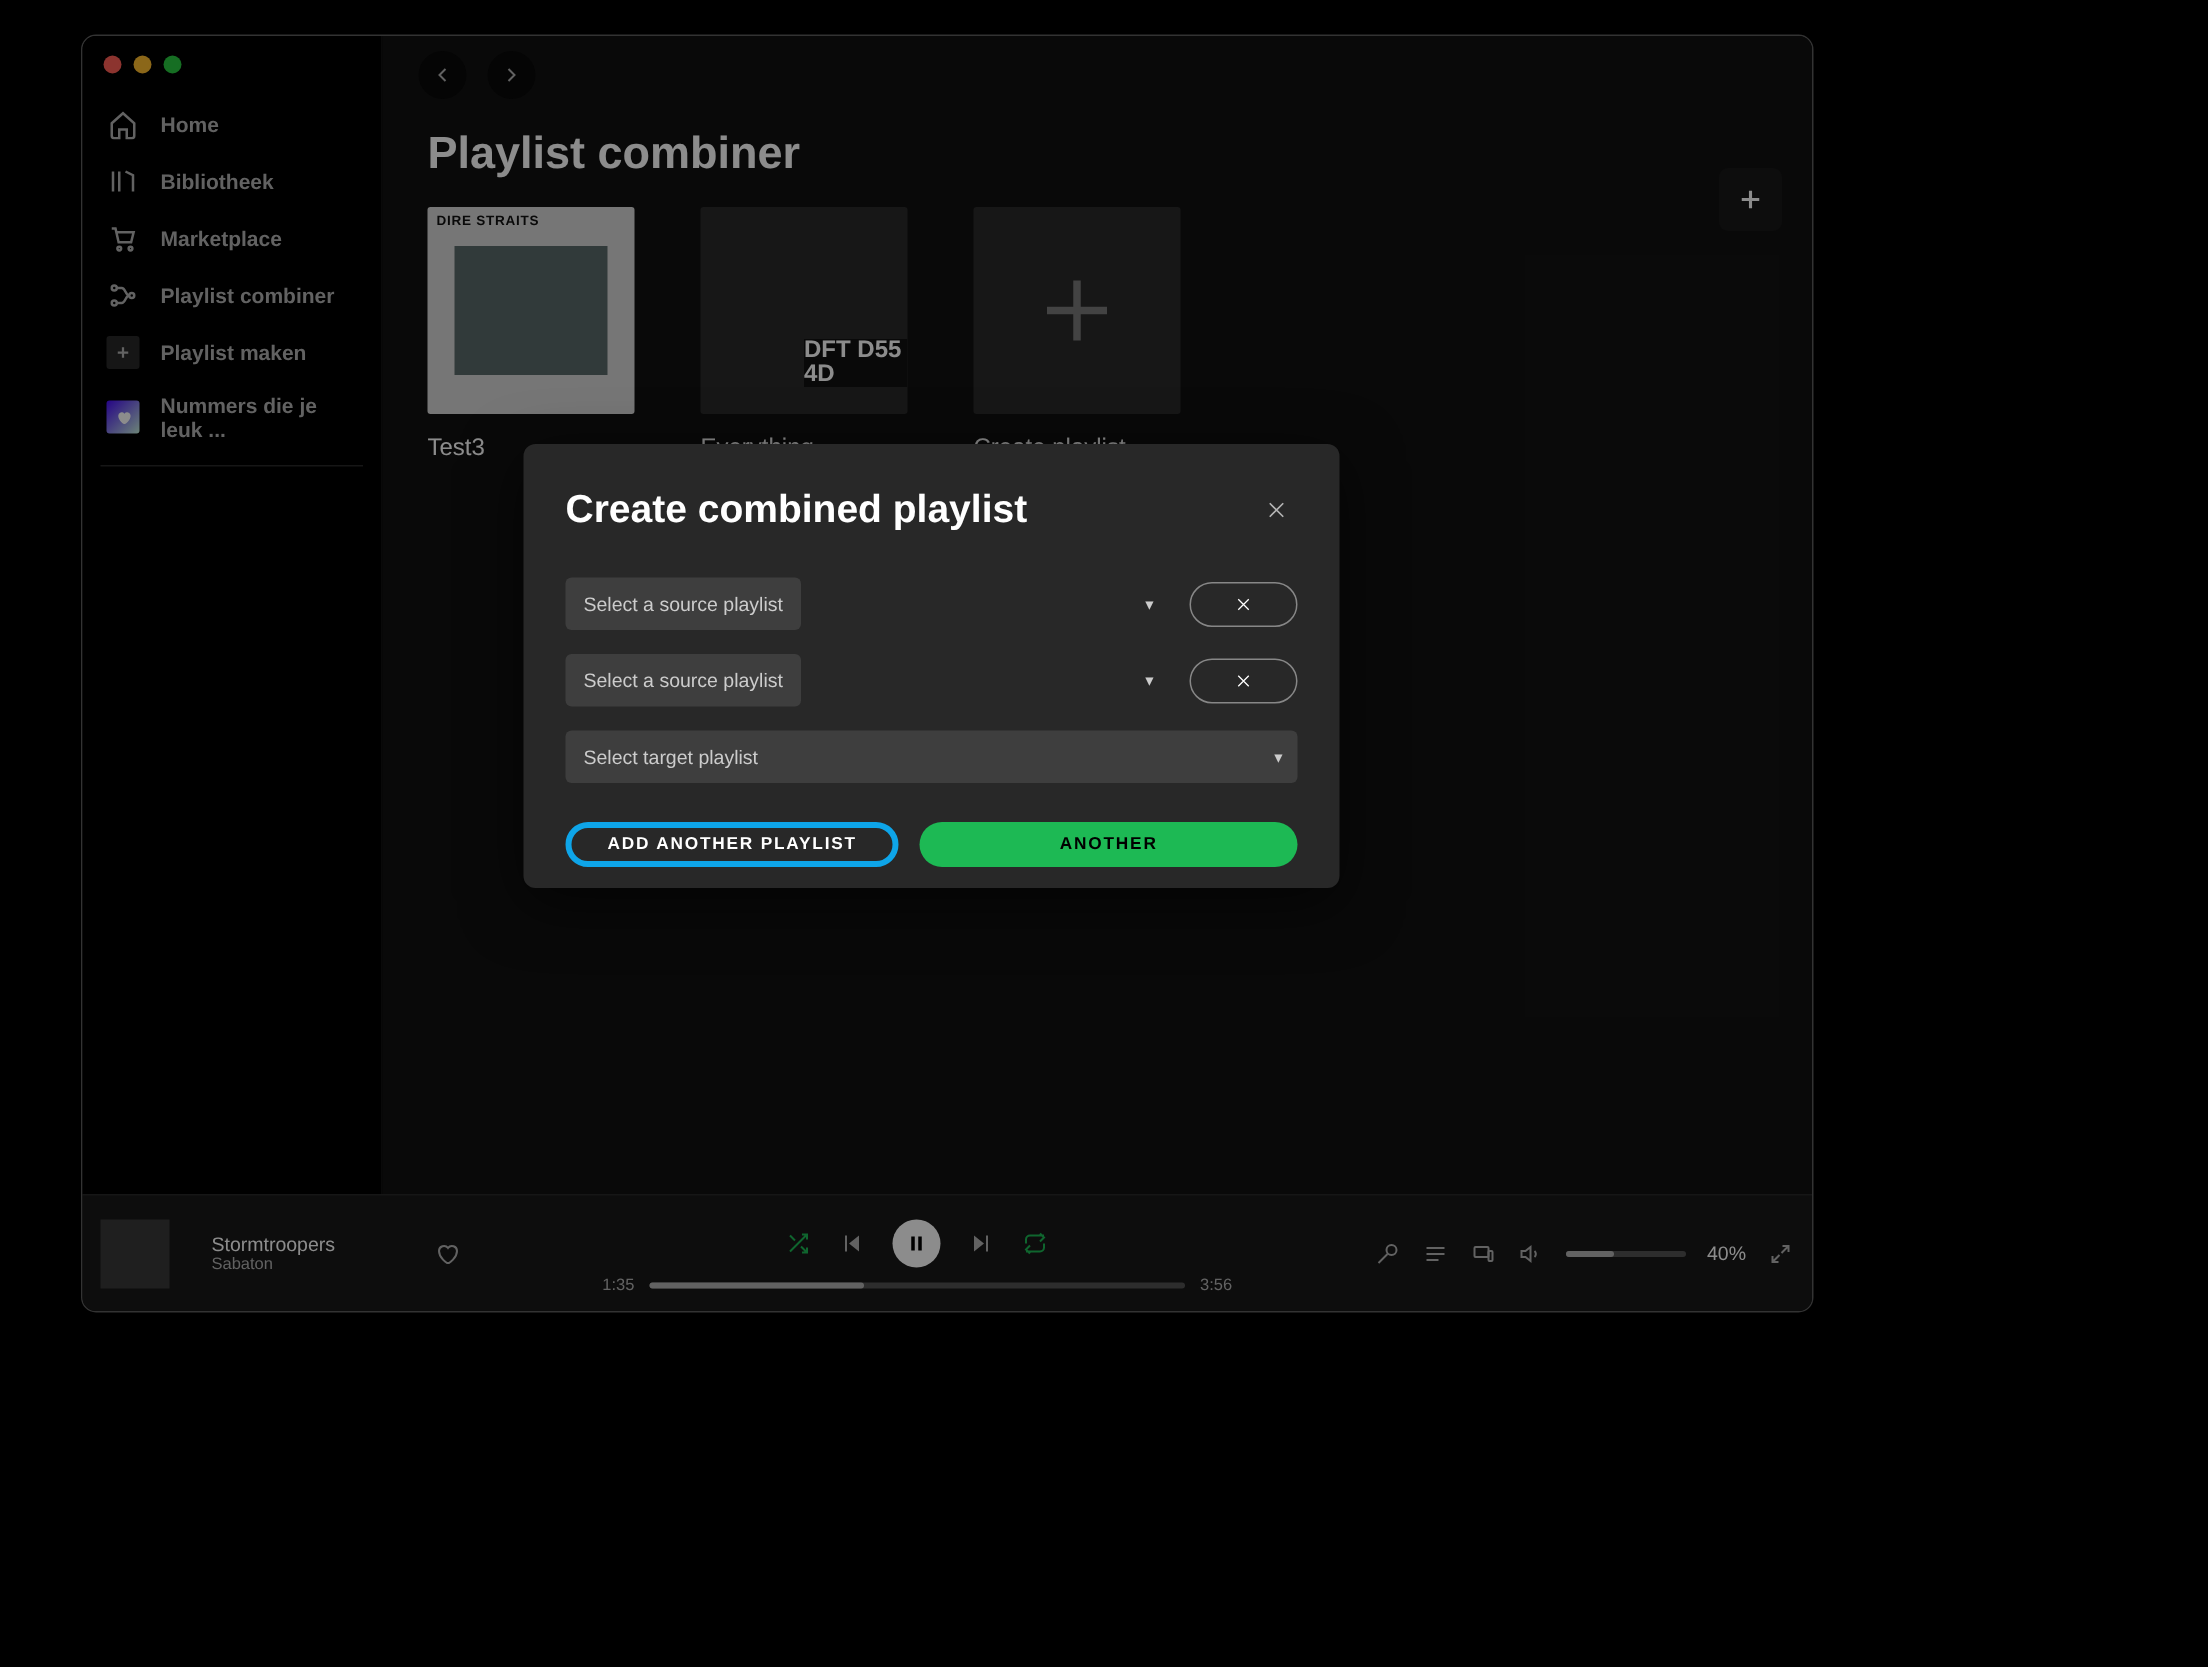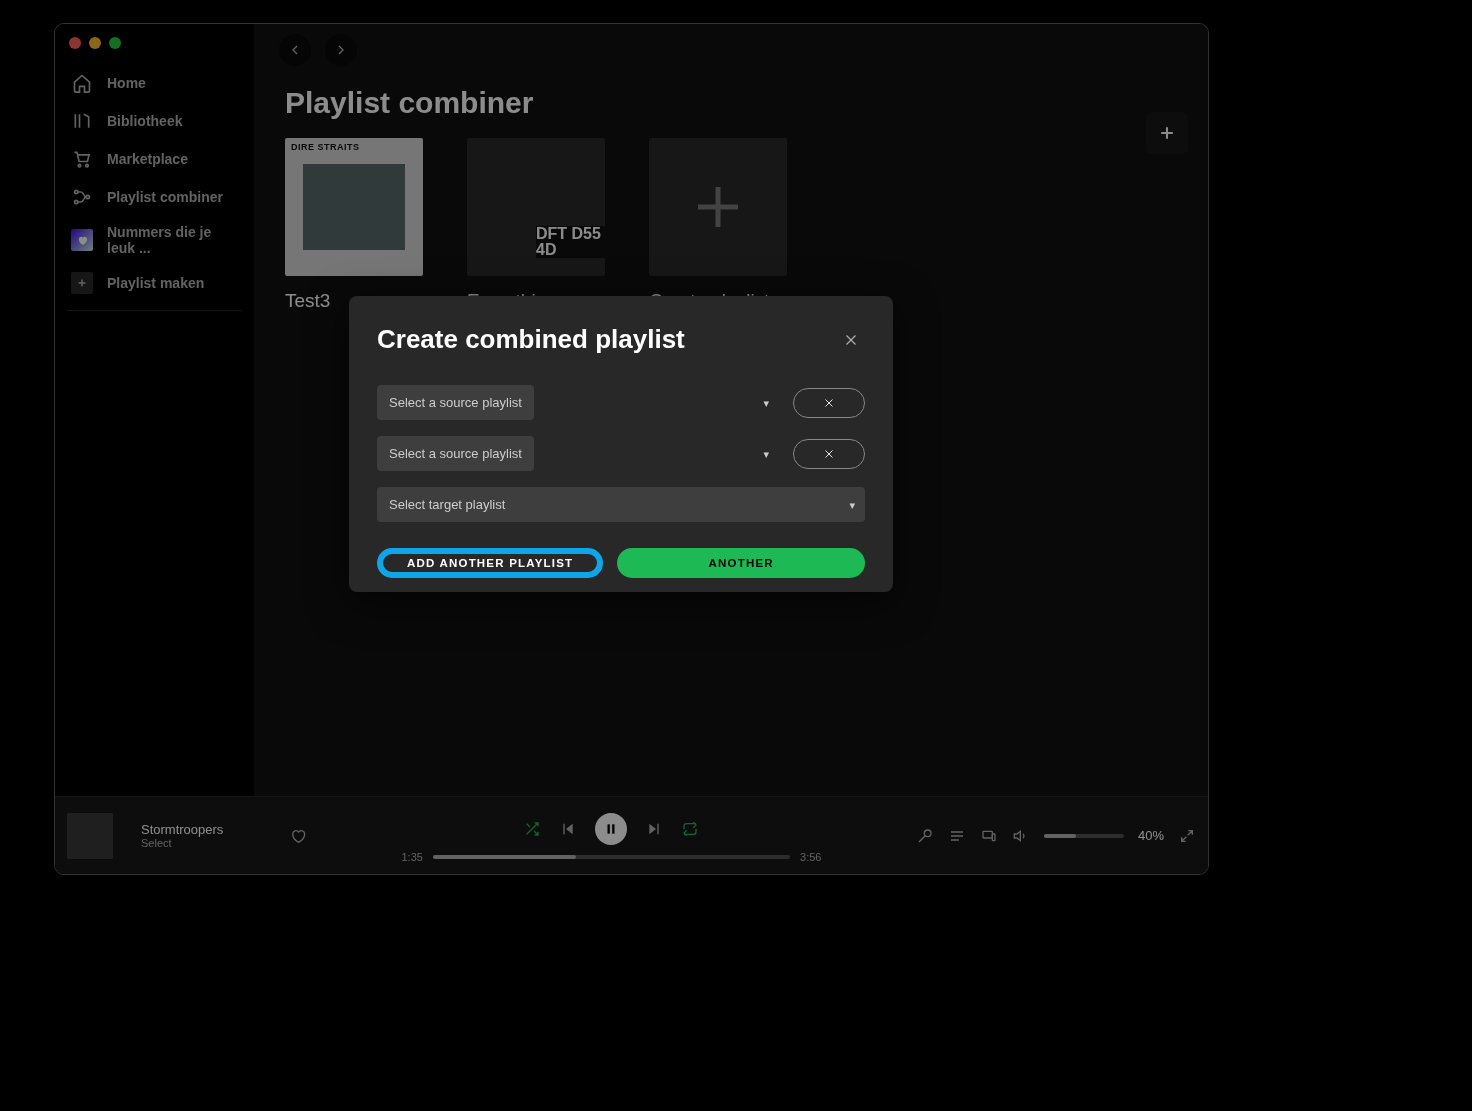--- a/index.html
+++ b/index.html
@@ -141,21 +141,21 @@
   .cover.album { background:#d8d8d8; position:relative; }
   .cover.album::before{
     content:""; position:absolute; inset:26px 18px 26px 18px;
     background:#5a6a6a;
   }
   .cover.album::after{
     content:"DIRE STRAITS"; position:absolute; top:4px; left:6px;
     color:#111; font-size:9px; font-weight:700; letter-spacing:0.5px;
   }
   .card-label {
-    color:#fff; font-size: 19px; font-weight:500;
+    color:#fff; font-size: 16px; font-weight:500;
     padding-top: 14px;
     white-space:nowrap; overflow:hidden; text-overflow:ellipsis;
   }
 
   
   .dim {
     position:absolute;
     inset:0;
     background: rgba(0,0,0,0.45);
     z-index: 8;
@@ -228,21 +228,21 @@
     border-radius: 999px;
     height: 30px;
     display:flex;align-items:center;justify-content:center;
     font-size: 11.5px;
     font-weight:700;
     letter-spacing: 1.2px;
     cursor:pointer;
     border:none;
   }
   .btn.outline {
-    border:6px solid #0ea5e9;
+    border:4px solid #0ea5e9;
     background:transparent;
     color:#fff;
     padding: 0 24px;
   }
   .btn.primary {
     background:#1db954;
     color:#000;
     flex:1;
   }
 
@@ -363,34 +363,34 @@
             <svg width="20" height="20" viewBox="0 0 24 24" fill="none" stroke="currentColor" stroke-width="2">
                 <circle cx="5" cy="6" r="2"></circle>
                 <circle cx="5" cy="18" r="2"></circle>
                 <circle cx="19" cy="12" r="2"></circle>
                 <path d="M7 6h4c3 0 3 6 6 6M7 18h4c3 0 3-6 6-6"></path>
               </svg>
           </span>
           <span>Playlist combiner</span>
         </li>
         <li class="nav-item">
+          <span class="nav-icon square">
+            <svg width="12" height="12" viewBox="0 0 24 24" fill="none" stroke="#b3b3b3" stroke-width="3">
+                <path d="M12 5v14M5 12h14"></path>
+              </svg>
+          </span>
+          <span>Playlist maken</span>
+        </li>
+        <li class="nav-item">
           <span class="nav-icon liked">
             <svg width="11" height="11" viewBox="0 0 24 24" fill="#fff">
                 <path d="M12 21s-8-5-8-12a5 5 0 019-3 5 5 0 019 3c0 7-8 12-8 12z"></path>
               </svg>
           </span>
           <span>Nummers die je leuk ...</span>
-        </li>
-        <li class="nav-item">
-          <span class="nav-icon square">
-            <svg width="12" height="12" viewBox="0 0 24 24" fill="none" stroke="#b3b3b3" stroke-width="3">
-                <path d="M12 5v14M5 12h14"></path>
-              </svg>
-          </span>
-          <span>Playlist maken</span>
         </li>
       </ul>
       <div class="nav-divider"></div>
     </nav>
 
     <div class="main">
       <div class="topbar">
         <div class="nav-btn">
           <svg width="16" height="16" viewBox="0 0 24 24" fill="none" stroke="currentColor" stroke-width="2">
               <path d="M15 18l-6-6 6-6"></path>
@@ -437,21 +437,21 @@
         </div>
       </div>
     </div>
 
   </div>
 
   <div class="player">
     <div class="now-cover"></div>
     <div class="now-meta">
       <div class="now-title">Stormtroopers</div>
-      <div class="now-artist">Select</div>
+      <div class="now-artist">Sabaton</div>
     </div>
     <div class="heart">
       <svg width="16" height="16" viewBox="0 0 24 24" fill="none" stroke="currentColor" stroke-width="2">
           <path d="M12 21s-8-5-8-12a5 5 0 019-3 5 5 0 019 3c0 7-8 12-8 12z"></path>
         </svg>
     </div>
 
     <div class="center">
       <div class="controls">
         <span class="ctl green">

